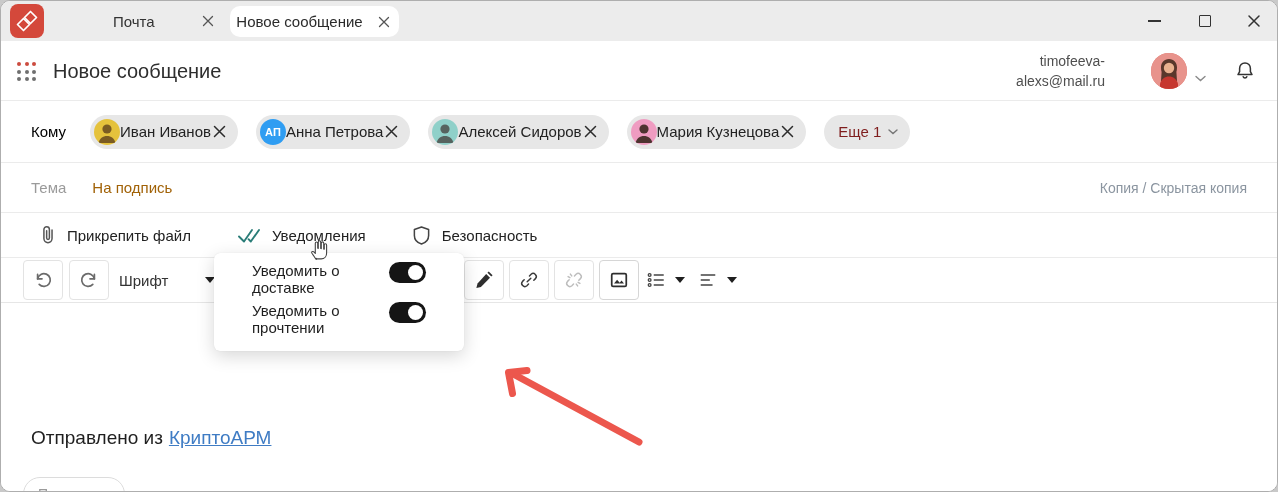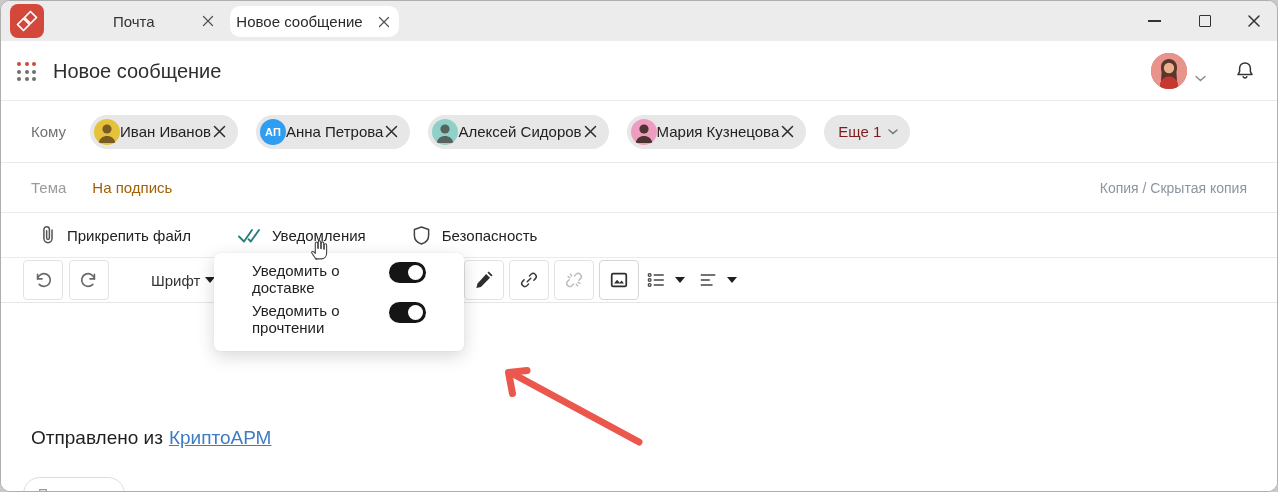--- a/index.html
+++ b/index.html
@@ -26,21 +26,21 @@
   .grid-icon i { width:4px; height:4px; border-radius:50%; background:#6f6f6f; }
   .grid-icon i.red { background:#cc4b3f; }
   .page-title { position:absolute; left:52px; top:0; height:60px; display:flex; align-items:center; font-size:20px; font-weight:500; color:#2e2e2e; }
   .account-email { position:absolute; right:172px; top:10px; text-align:right; font-size:14px; color:#4f4f4f; line-height:20px; }
   .avatar { position:absolute; left:1150px; top:12px; width:36px; height:36px; border-radius:50%; overflow:hidden; background:#e0766e; cursor:pointer; }
   .acct-chevron { position:absolute; left:1194px; top:27px; cursor:pointer; }
   .bell { position:absolute; left:1232px; top:18px; cursor:pointer; }
 
   
   .row-to { position:absolute; left:0; top:100px; right:0; height:62px; background:#fff; border-bottom:1px solid #ebebeb; display:flex; align-items:center; padding-left:30px; }
-  .to-label { font-size:15px; color:#737373; margin-right:24px; }
+  .to-label { font-size:15px; color:#000000; margin-right:24px; }
   .chips { display:flex; align-items:center; gap:18px; }
   .chip { height:34px; border-radius:17px; background:#e7e7e7; display:flex; align-items:center; padding:0 12px 0 4px; font-size:15px; color:#222; cursor:default; }
   .chip-avatar { width:26px; height:26px; border-radius:50%; overflow:hidden; flex:none; }
   .av-yellow { background:#e5c23c; } .av-teal { background:#8fd0c9; } .av-pink { background:#ef9cc1; }
   .av-initials { background:#2f9df2; color:#fff; font-size:11px; font-weight:700; display:flex; align-items:center; justify-content:center; }
   .chip-x { display:flex; align-items:center; margin-left:2px; cursor:pointer; }
   .chip-more { height:34px; border-radius:17px; background:#e7e7e7; display:flex; align-items:center; gap:7px; padding:0 12px 0 14px; font-size:15px; color:#7f1d1d; cursor:pointer; }
 
   
   .row-subject { position:absolute; left:0; top:162px; right:0; height:50px; background:#fff; border-bottom:1px solid #ebebeb; display:flex; align-items:center; padding:0 30px; }
@@ -51,21 +51,21 @@
 
   
   .row-actions { position:absolute; left:0; top:212px; right:0; height:45px; background:#fff; border-bottom:1px solid #ebebeb; display:flex; align-items:center; padding-left:38px; gap:46px; }
   .action { display:flex; align-items:center; gap:11px; font-size:15px; font-weight:500; color:#222; cursor:pointer; }
 
   
   .row-format { position:absolute; left:0; top:257px; right:0; height:45px; background:#fff; border-bottom:1px solid #e6e6e6; }
   .fmt-btn { position:absolute; top:2px; width:40px; height:40px; border:1px solid #e3e3e3; border-radius:4px; background:#fff; display:flex; align-items:center; justify-content:center; cursor:pointer; }
   .fmt-undo { left:22px; } .fmt-redo { left:68px; }
   .font-select { position:absolute; left:118px; top:2px; height:40px; width:96px; display:flex; align-items:center; justify-content:space-between; cursor:pointer; }
-  .font-label { font-size:15px; color:#333;margin-left:32px; }
+  .font-label { font-size:15px; color:#333; }
   .fmt-pen { left:463px; } .fmt-link { left:508px; } .fmt-unlink { left:553px; }
   .fmt-image { left:598px; border-color:#d6d6d6; }
   .fmt-list { position:absolute; left:645px; top:2px; height:40px; display:flex; align-items:center; gap:9px; cursor:pointer; }
   .fmt-align { position:absolute; left:697px; top:2px; height:40px; display:flex; align-items:center; gap:9px; cursor:pointer; }
   .tri-down { width:0; height:0; border-left:5px solid transparent; border-right:5px solid transparent; border-top:6px solid #1f1f1f; }
 
   
   .body-area { position:absolute; left:0; top:302px; right:0; bottom:0; background:#fff; }
   .sent-line { position:absolute; left:30px; top:124px; font-size:19px; color:#1f1f1f; }
   .sent-link { color:#3f7cc4; text-decoration:underline; margin-left:6px; cursor:pointer; }
@@ -134,20 +134,24 @@
         <i class="red"></i>
         <i class="red"></i>
         <i></i>
         <i></i>
         <i></i>
         <i></i>
         <i></i>
         <i></i>
     </div>
     <div class="page-title">Новое сообщение</div>
+    <div class="account-email">
+      <div>timofeeva-</div>
+      <div>alexs@mail.ru</div>
+    </div>
     <div class="avatar">
       <svg width="36" height="36" viewBox="0 0 36 36">
         <rect width="36" height="36" fill="#e8938c"></rect>
         <path d="M18 6c-5 0-8 3.6-8 8.5 0 2.5.6 4.4.6 4.4L10 28h16l-.6-9.1s.6-1.9.6-4.4C26 9.6 23 6 18 6z" fill="#5a372b"></path>
         <circle cx="18" cy="15" r="5.2" fill="#e9b08e"></circle>
         <path d="M9 31c1.2-5 4.8-7.5 9-7.5s7.8 2.5 9 7.5v5H9z" fill="#c6372f"></path>
       </svg>
     </div>
     <div class="acct-chevron">
       <svg width="11" height="7" viewBox="0 0 11 7">

